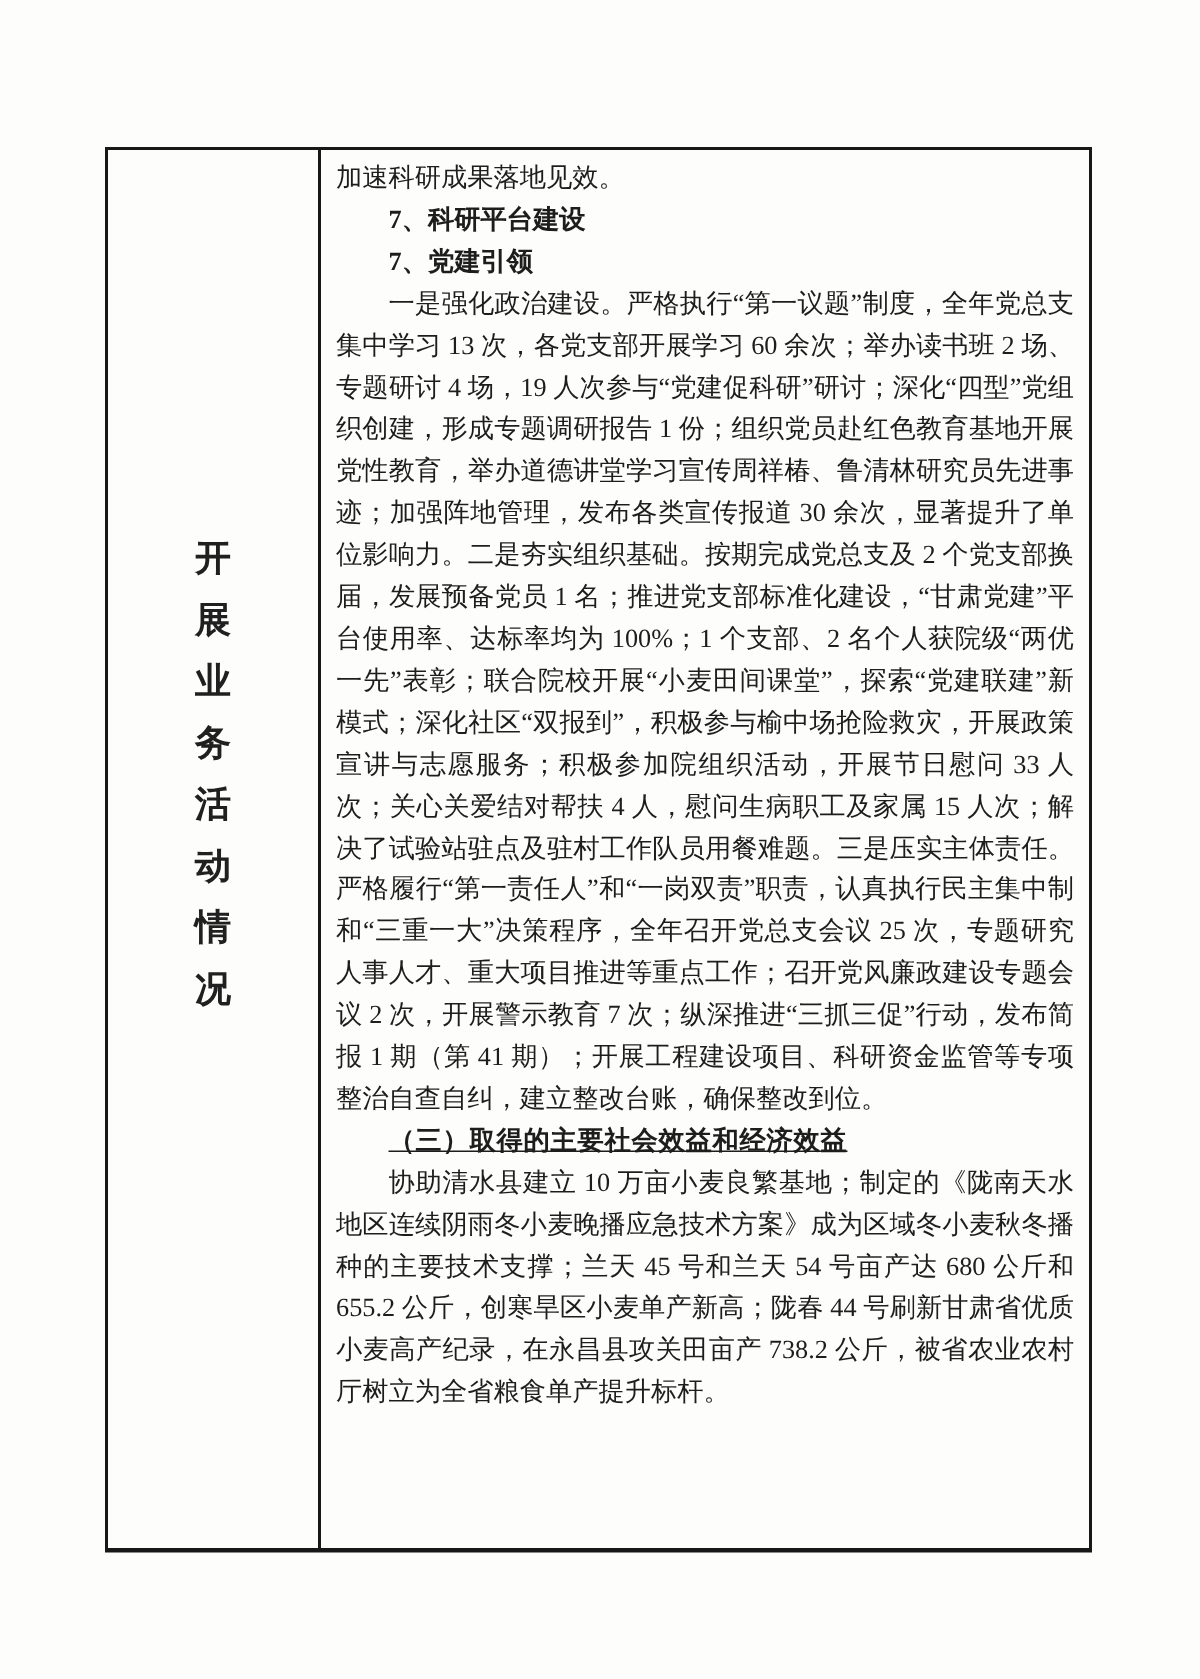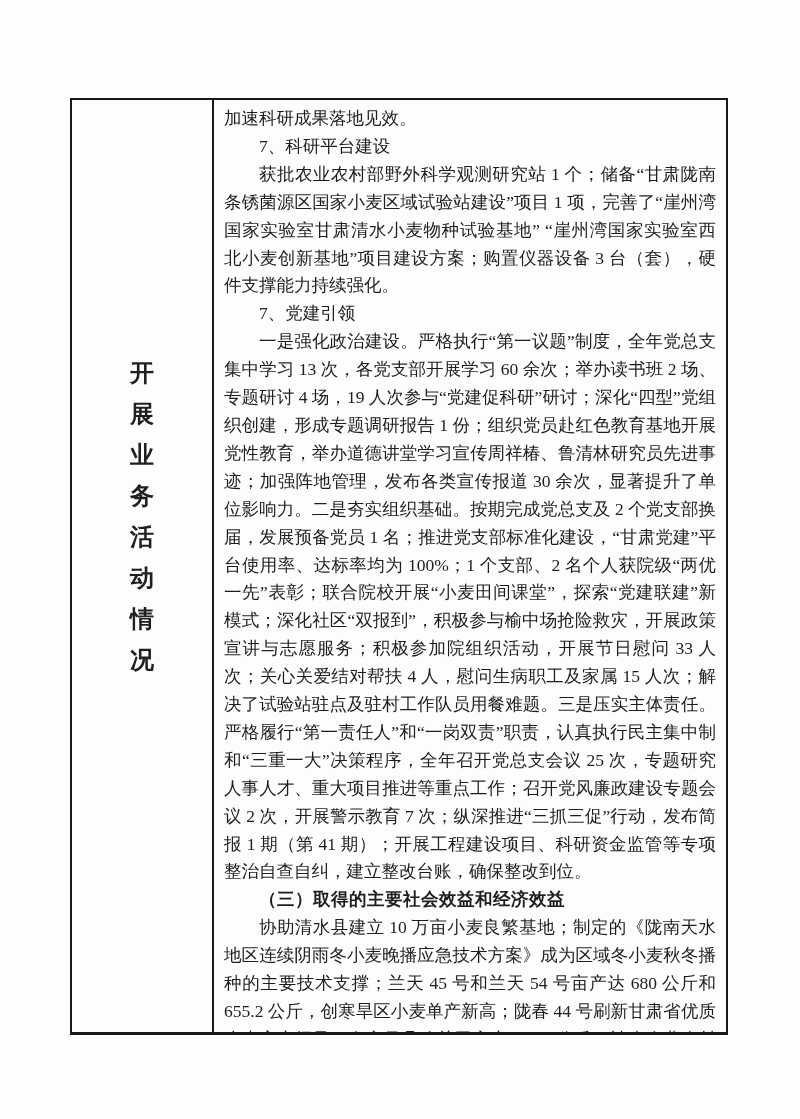--- a/index.html
+++ b/index.html
@@ -68,27 +68,28 @@
     padding: 0;
   }
   .content-cell p.body {
     text-indent: 2em;
   }
   .content-cell p.body-noindent {
     text-indent: 0;
   }
   .content-cell p.heading-kai {
     text-indent: 2em;
-    font-weight: 400;
+    font-weight: 700;
   }
   .content-cell p.heading-hei {
     text-indent: 2em;
     font-weight: 700;
     font-family: "Liberation Sans", sans-serif;
     letter-spacing: 0.5px;
+    text-decoration: underline;
   }
 </style>
 </head>
 <body>
 
 <div class="page">
   <div class="report-table">
     <div class="label-cell">
       <div class="label-col">
           <span>开</span>
@@ -97,20 +98,19 @@
           <span>务</span>
           <span>活</span>
           <span>动</span>
           <span>情</span>
           <span>况</span>
         </div>
     </div>
     <div class="content-cell">
         <p class="body-noindent">加速科研成果落地见效。</p>
         <p class="heading-kai">7、科研平台建设</p>
-        <p class="body">获批农业农村部野外科学观测研究站 1 个；储备“甘肃陇南条锈菌源区国家小麦区域试验站建设”项目 1 项，完善了“崖州湾国家实验室甘肃清水小麦物种试验基地” “崖州湾国家实验室西北小麦创新基地”项目建设方案；购置仪器设备 3 台（套），硬件支撑能力持续强化。</p>
         <p class="heading-kai">7、党建引领</p>
         <p class="body">一是强化政治建设。严格执行“第一议题”制度，全年党总支集中学习 13 次，各党支部开展学习 60 余次；举办读书班 2 场、专题研讨 4 场，19 人次参与“党建促科研”研讨；深化“四型”党组织创建，形成专题调研报告 1 份；组织党员赴红色教育基地开展党性教育，举办道德讲堂学习宣传周祥椿、鲁清林研究员先进事迹；加强阵地管理，发布各类宣传报道 30 余次，显著提升了单位影响力。二是夯实组织基础。按期完成党总支及 2 个党支部换届，发展预备党员 1 名；推进党支部标准化建设，“甘肃党建”平台使用率、达标率均为 100%；1 个支部、2 名个人获院级“两优一先”表彰；联合院校开展“小麦田间课堂”，探索“党建联建”新模式；深化社区“双报到”，积极参与榆中场抢险救灾，开展政策宣讲与志愿服务；积极参加院组织活动，开展节日慰问 33 人次；关心关爱结对帮扶 4 人，慰问生病职工及家属 15 人次；解决了试验站驻点及驻村工作队员用餐难题。三是压实主体责任。严格履行“第一责任人”和“一岗双责”职责，认真执行民主集中制和“三重一大”决策程序，全年召开党总支会议 25 次，专题研究人事人才、重大项目推进等重点工作；召开党风廉政建设专题会议 2 次，开展警示教育 7 次；纵深推进“三抓三促”行动，发布简报 1 期（第 41 期）；开展工程建设项目、科研资金监管等专项整治自查自纠，建立整改台账，确保整改到位。</p>
         <p class="heading-hei">（三）取得的主要社会效益和经济效益</p>
         <p class="body">协助清水县建立 10 万亩小麦良繁基地；制定的《陇南天水地区连续阴雨冬小麦晚播应急技术方案》成为区域冬小麦秋冬播种的主要技术支撑；兰天 45 号和兰天 54 号亩产达 680 公斤和 655.2 公斤，创寒旱区小麦单产新高；陇春 44 号刷新甘肃省优质小麦高产纪录，在永昌县攻关田亩产 738.2 公斤，被省农业农村厅树立为全省粮食单产提升标杆。</p>
       </div>
   </div>
 </div>
 
 </body></html>

